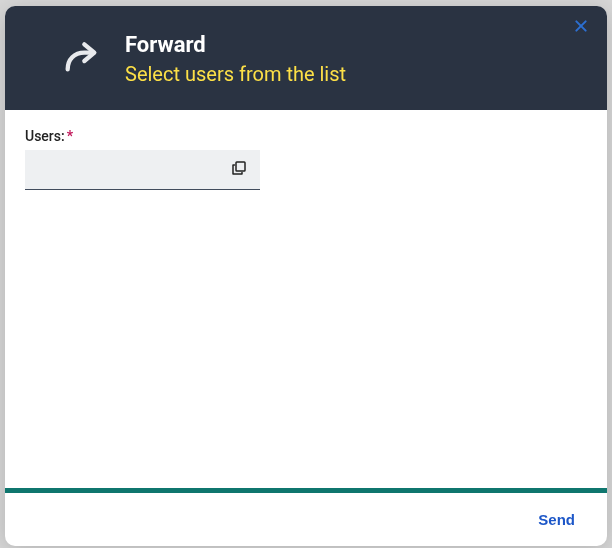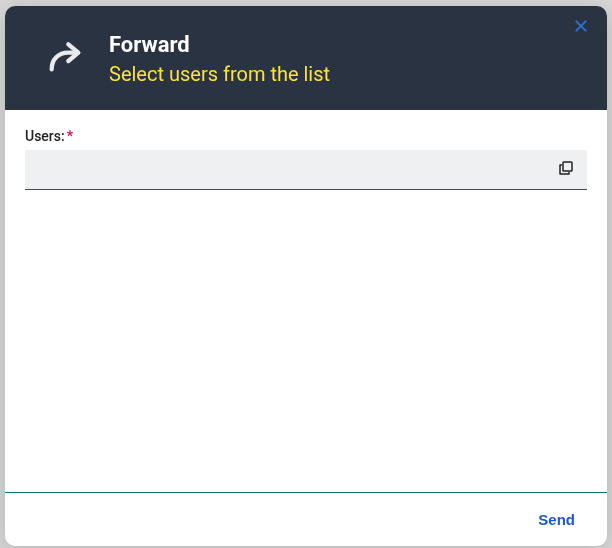--- a/index.html
+++ b/index.html
@@ -28,21 +28,21 @@
       bottom: 2px;
       background: #ffffff;
       border-radius: 10px;
       box-shadow: 0 4px 24px rgba(0,0,0,0.18);
       display: flex;
       flex-direction: column;
       overflow: hidden;
     }
     .modal-header {
       background: #2a3342;
-      padding: 20px 24px 24px 24px;
+      padding: 20px 24px 24px 40px;
       display: flex;
       align-items: center;
       position: relative;
     }
     .close-btn {
       position: absolute;
       top: 10px;
       right: 14px;
       width: 24px;
       height: 24px;
@@ -83,21 +83,21 @@
     }
     .header-subtitle {
       color: #fde047;
       font-size: 20px;
       font-weight: 400;
     }
     .modal-body {
       padding: 18px 20px 10px 20px;
       flex: 1;
       display: flex;
-      flex-direction: column;
+      flex-direction: row;
     }
     .field-group {
       margin-bottom: 20px;
     }
     .field-label {
       font-size: 14px;
       color: #222;
       font-weight: 500;
       margin-bottom: 6px;
       display: block;
@@ -149,21 +149,21 @@
       background: #eef0f2;
       border: none;
       border-radius: 2px;
       padding: 10px;
       font-size: 14px;
       font-family: inherit;
       resize: none;
       outline: none;
     }
     .modal-footer {
-      border-top: 1px solid #0f766e;
+      border-top: 5px solid #0f766e;
       padding: 14px 24px;
       display: flex;
       justify-content: flex-end;
       margin-top: auto;
     }
     .send-btn {
       background: transparent;
       border: none;
       color: #1d57c8;
       font-size: 15px;

